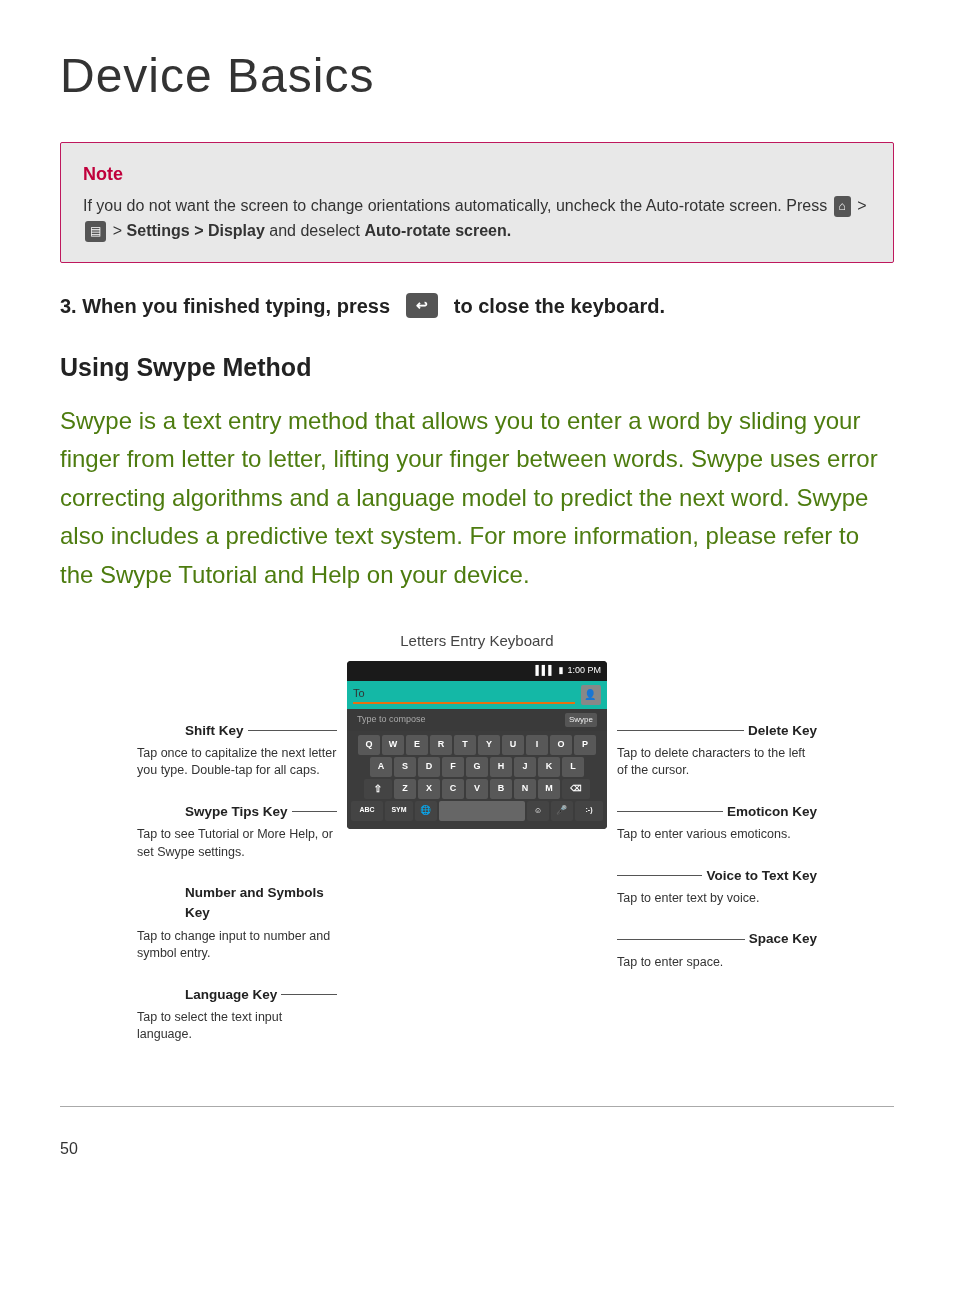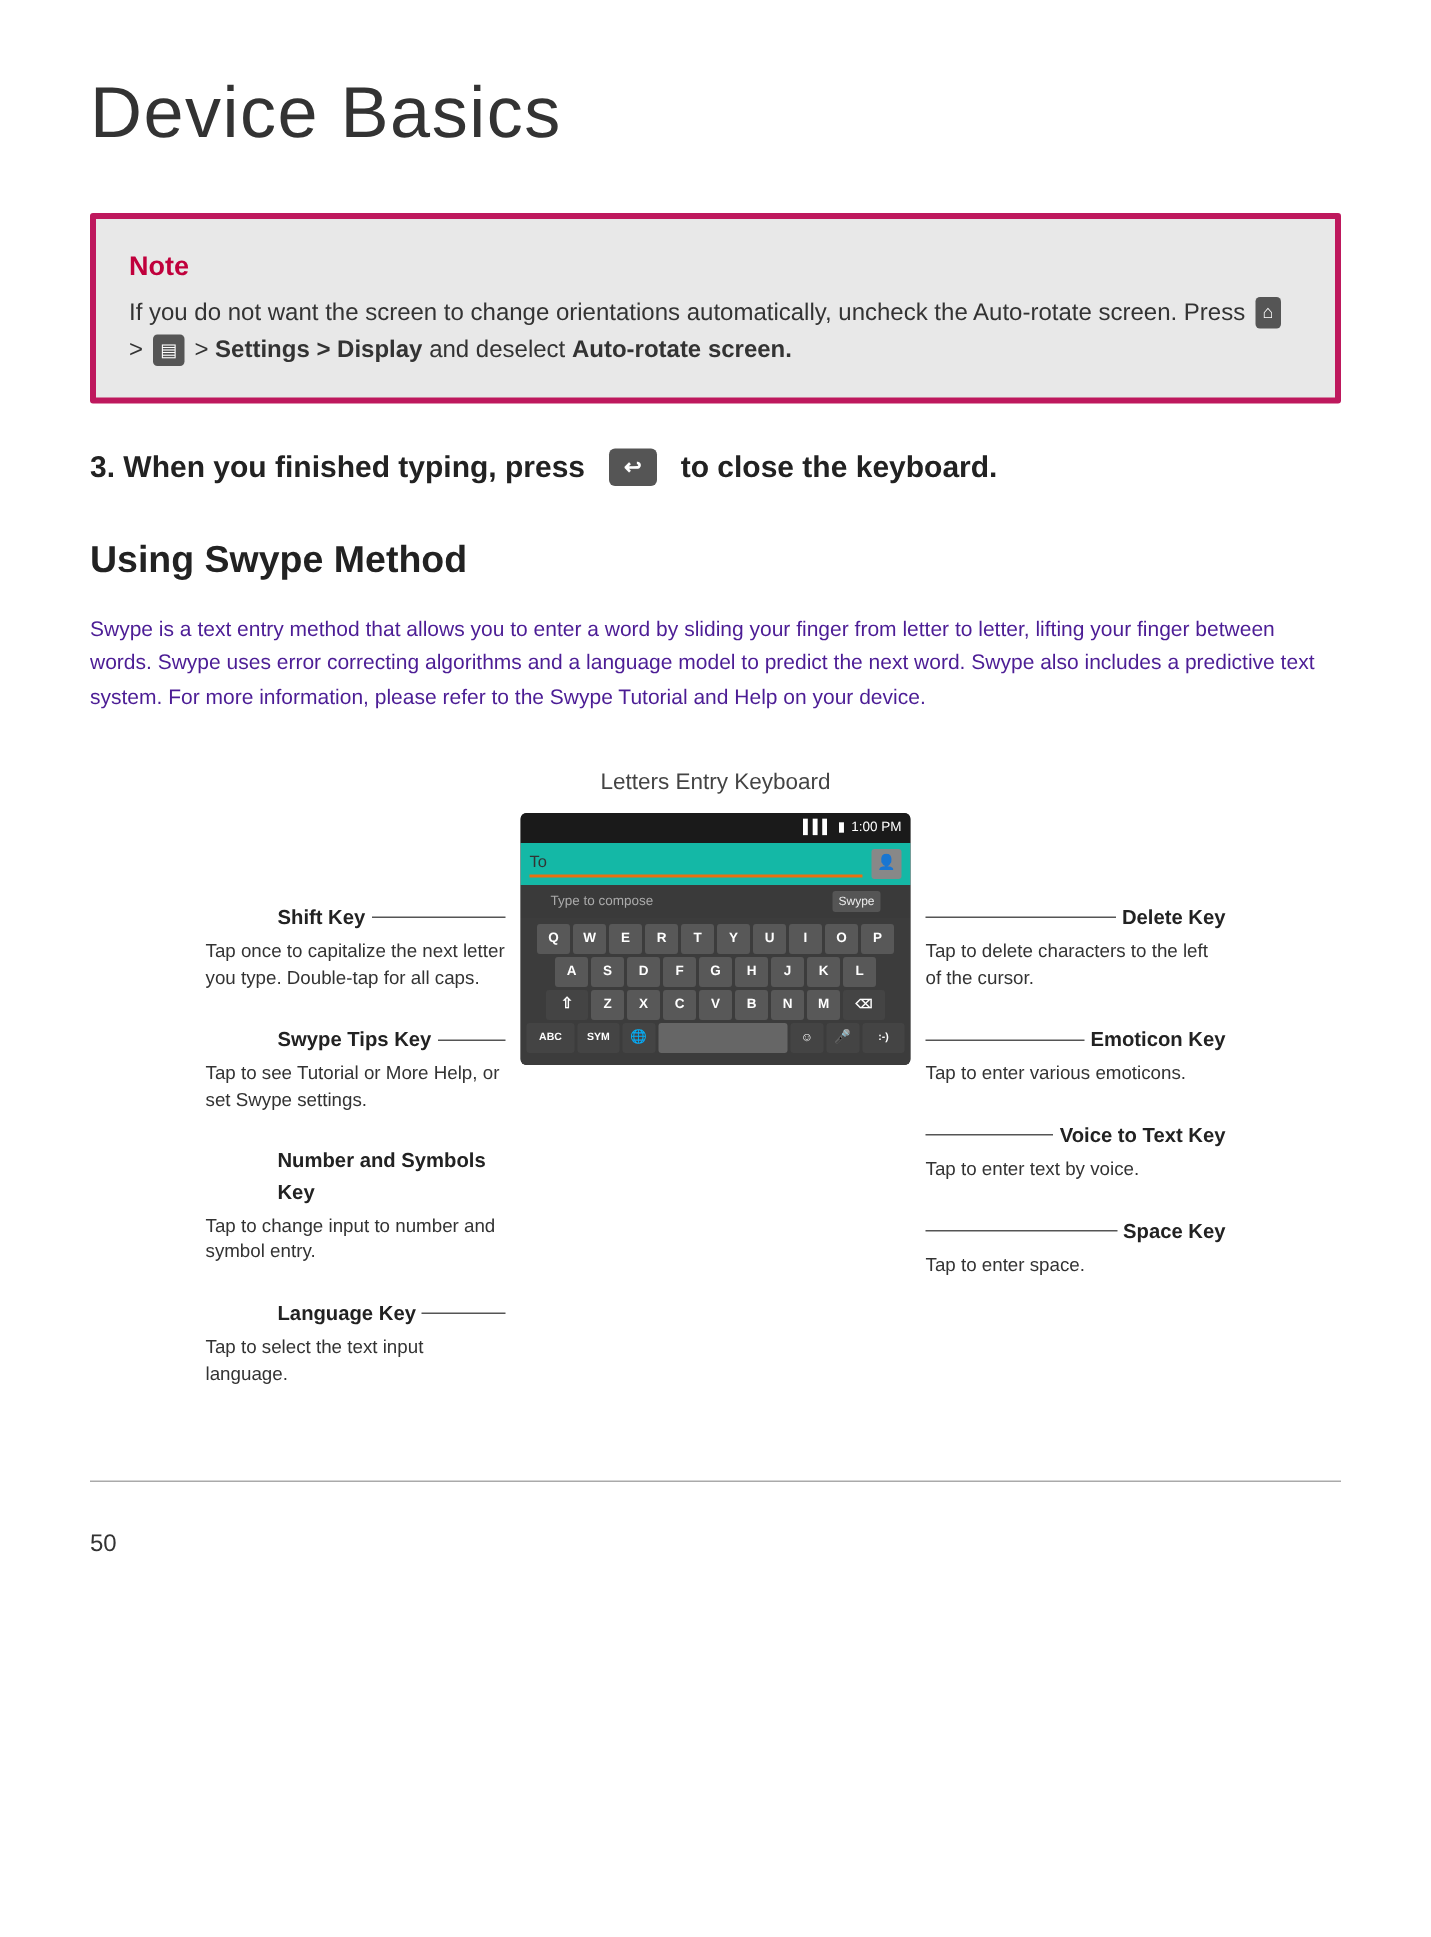--- a/index.html
+++ b/index.html
@@ -17,21 +17,21 @@
     h1.page-title {
       font-size: 48px;
       font-weight: 300;
       color: #333;
       margin-bottom: 30px;
       letter-spacing: 1px;
     }
 
     .note-box {
       background: #e8e8e8;
-      border: 4px solid #be185d;
+      border: 1px solid #be185d;
       padding: 18px 22px;
       margin-bottom: 28px;
       border-radius: 2px;
     }
 
     .note-label {
       color: #c0003c;
       font-weight: bold;
       font-size: 18px;
       margin-bottom: 6px;
@@ -75,24 +75,24 @@
     }
 
     h2.section-title {
       font-size: 25px;
       font-weight: bold;
       color: #222;
       margin-bottom: 16px;
     }
 
     .swype-description {
-      font-size: 14px;
+      font-size: 24px;
       line-height: 1.6;
       margin-bottom: 36px;
-      color: #4c1d95;
+      color: #4d7c0f;
     }
 
     .diagram-area {
       position: relative;
       width: 100%;
       margin-bottom: 40px;
     }
 
     .diagram-center-label {
       text-align: center;
@@ -149,21 +149,21 @@
       border-radius: 2px;
       display: flex;
       align-items: center;
       justify-content: center;
       color: #fff;
       font-size: 10px;
     }
 
     .kb-compose-area {
       background: #3a3a3a;
-      padding: 4px 20px;
+      padding: 4px 10px;
       display: flex;
       align-items: center;
       justify-content: space-between;
     }
 
     .kb-compose-text {
       color: #aaa;
       font-size: 9px;
       flex: 1;
     }

